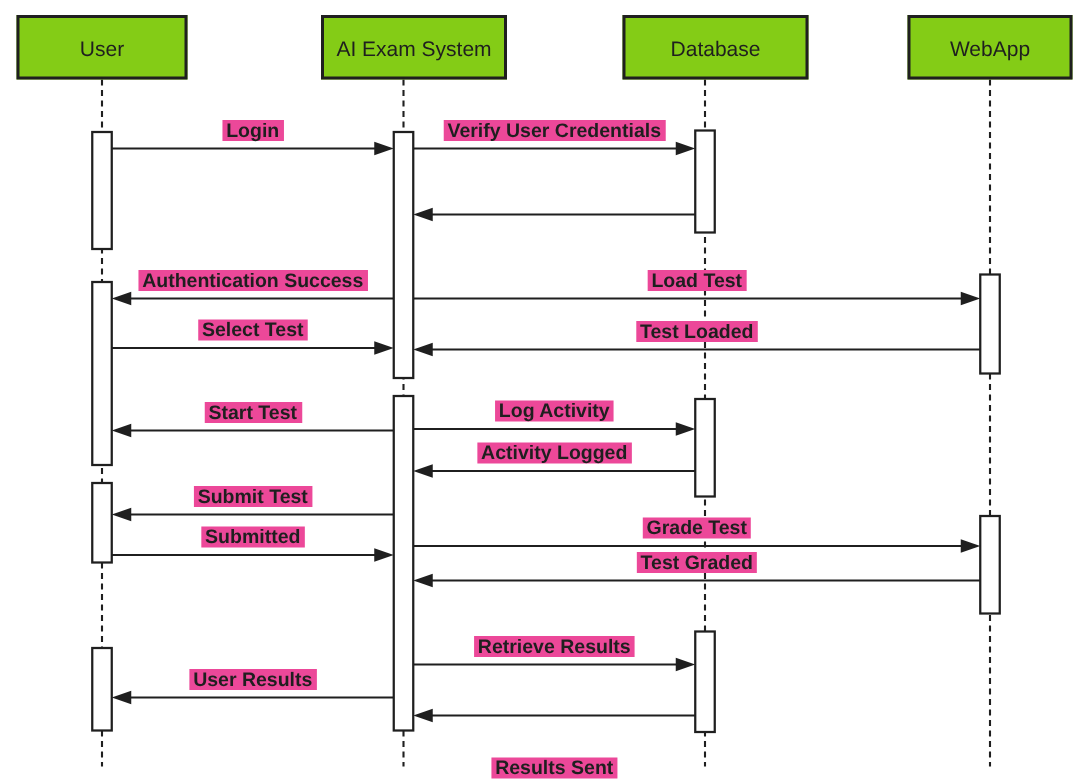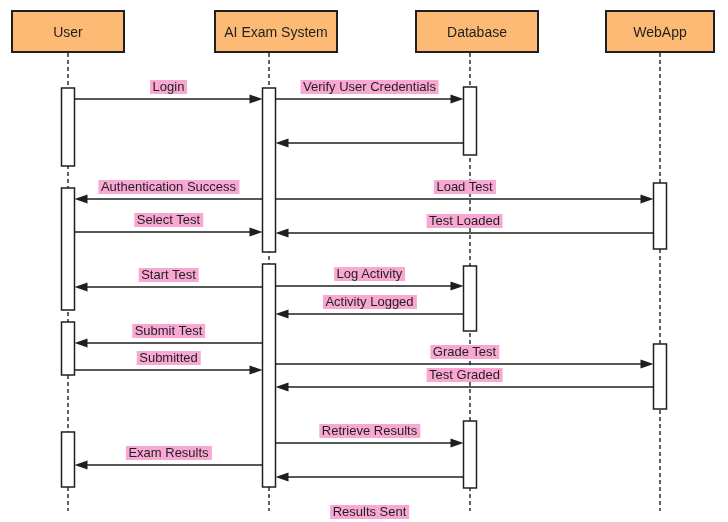--- a/index.html
+++ b/index.html
@@ -17,38 +17,39 @@
   }
   #diagram-svg {
     position: absolute;
     left: 0;
     top: 0;
   }
   .actor-box {
     position: absolute;
     box-sizing: border-box;
     border: 2px solid #1f1f1f;
-    background: #fdba74;
+    background: #84cc16;
     display: flex;
     align-items: center;
     justify-content: center;
     font-size: 14px;
     color: #1f1f1f;
     z-index: 3;
   }
   .msg-label {
     position: absolute;
     transform: translateX(-50%);
     font-size: 13px;
     line-height: 14px;
     color: #1f1f1f;
-    background: #f9a8d4;
+    background: #ec4899;
     padding: 0 3px;
     white-space: nowrap;
     z-index: 2;
+    font-weight: bold;
   }
 </style>
 </head>
 <body>
 
 <div id="stage">
     <svg id="diagram-svg" width="728" height="522">
       <line x1="68" y1="53" x2="68" y2="511" stroke="#1f1f1f" stroke-width="1.4" stroke-dasharray="4 3"></line>
       <line x1="269" y1="53" x2="269" y2="511" stroke="#1f1f1f" stroke-width="1.4" stroke-dasharray="4 3"></line>
       <line x1="470" y1="53" x2="470" y2="511" stroke="#1f1f1f" stroke-width="1.4" stroke-dasharray="4 3"></line>
@@ -106,21 +107,21 @@
     <div class="msg-label" style="left: 168.5px; top: 213px;">Select Test</div>
     <div class="msg-label" style="left: 464.5px; top: 214px;">Test Loaded</div>
     <div class="msg-label" style="left: 369.5px; top: 267px;">Log Activity</div>
     <div class="msg-label" style="left: 168.5px; top: 268px;">Start Test</div>
     <div class="msg-label" style="left: 369.5px; top: 295px;">Activity Logged</div>
     <div class="msg-label" style="left: 168.5px; top: 324px;">Submit Test</div>
     <div class="msg-label" style="left: 464.5px; top: 345px; text-align: center;">Grade Test</div>
     <div class="msg-label" style="left: 168.5px; top: 351px;">Submitted</div>
     <div class="msg-label" style="left: 464.5px; top: 368px;">Test Graded</div>
     <div class="msg-label" style="left: 369.5px; top: 424px;">Retrieve Results</div>
-    <div class="msg-label" style="left: 168.5px; top: 446px;">Exam Results</div>
+    <div class="msg-label" style="left: 168.5px; top: 446px;">User Results</div>
     <div class="msg-label" style="left: 369.5px; top: 458px; margin-top: 47px;">Results Sent</div>
     <div class="actor-box" style="left: 11px; top: 10px; width: 114px; height: 43px;">
       <span>User</span>
     </div>
     <div class="actor-box" style="left: 214px; top: 10px; width: 124px; height: 43px;">
       <span>AI Exam System</span>
     </div>
     <div class="actor-box" style="left: 415px; top: 10px; width: 124px; height: 43px;">
       <span>Database</span>
     </div>

